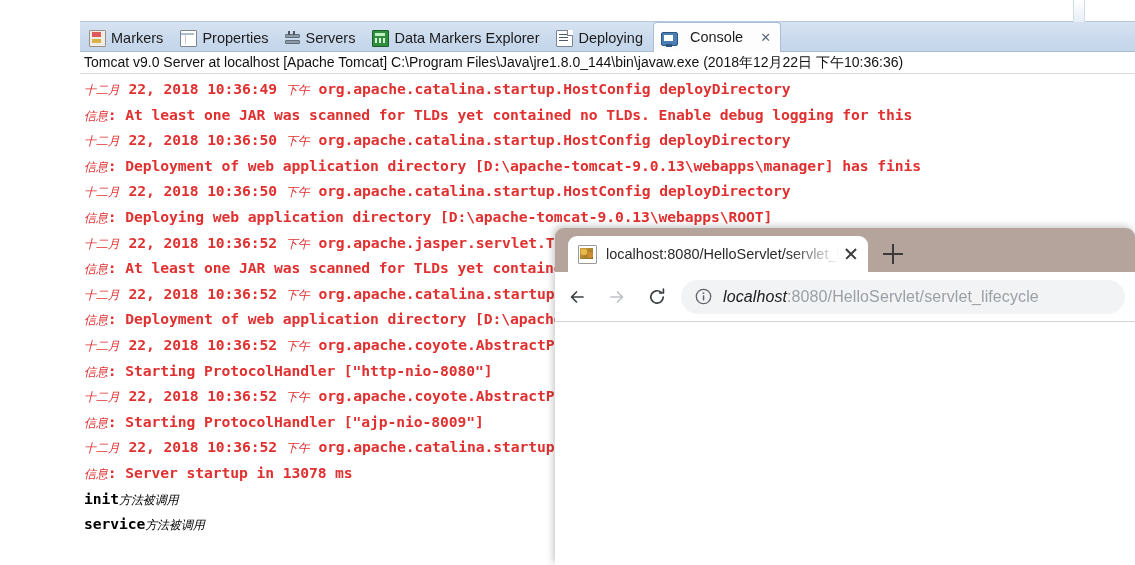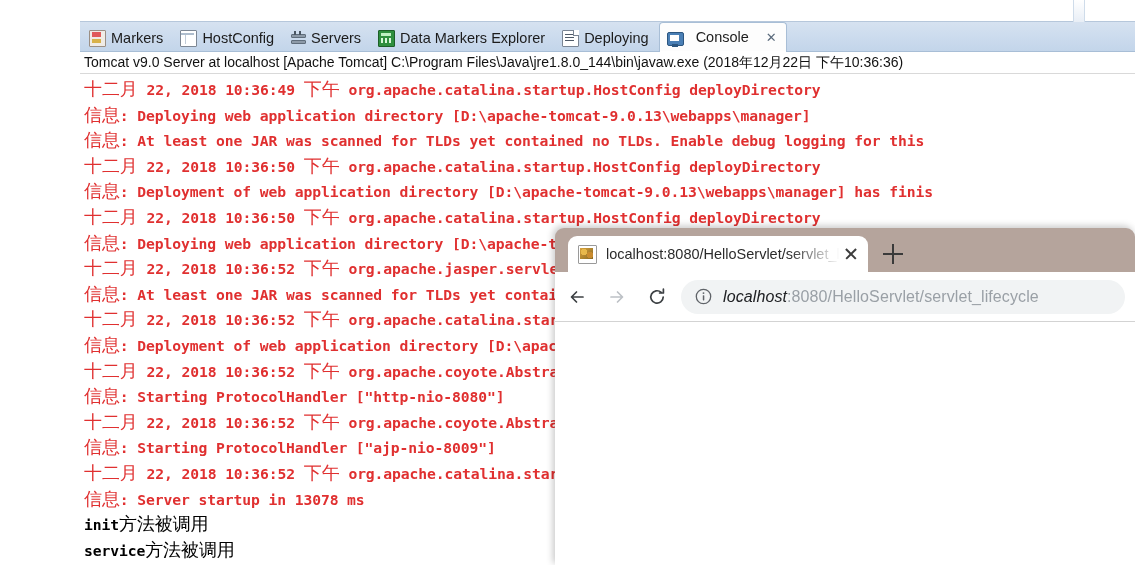--- a/index.html
+++ b/index.html
@@ -144,21 +144,22 @@
     color:#e03030;
     font-weight:bold;
     letter-spacing:-0.1px;
   }
   .logline.plain{
     color:#000000;
   }
   .logline .cjk{
     font-family:"DejaVu Sans","Liberation Sans",sans-serif;
     font-weight:normal;
-    font-size:18px;
+    font-size:12px;
+    font-style:italic;
   }
 
   
   #browser{
     position:absolute;left:555px;top:228px;width:580px;height:337px;
     background:#b5a49c;
     border-radius:9px 9px 0 0;
     box-shadow:-2px -2px 7px rgba(0,0,0,0.22);
     overflow:hidden;
   }
@@ -248,21 +249,21 @@
 
   <div class="tabbar">
 
     <div class="tab">
       <span class="ticon ic-markers"></span>
       <span class="label">Markers</span>
     </div>
 
     <div class="tab">
       <span class="ticon ic-properties"></span>
-      <span class="label">HostConfig</span>
+      <span class="label">Properties</span>
     </div>
 
     <div class="tab">
       <span class="ticon ic-servers">
           <span class="pin"></span>
         </span>
       <span class="label">Servers</span>
     </div>
 
     <div class="tab">
@@ -283,21 +284,20 @@
 
   </div>
 
   <div class="proc-line">
     <span>Tomcat v9.0 Server at localhost [Apache Tomcat] C:\Program Files\Java\jre1.8.0_144\bin\javaw.exe (2018年12月22日 下午10:36:36)</span>
   </div>
 
   <div class="console-body">
     <div id="loglines">
         <div class="logline"><span class="cjk">十二月</span> 22, 2018 10:36:49 <span class="cjk">下午</span> org.apache.catalina.startup.HostConfig deployDirectory</div>
-        <div class="logline"><span class="cjk">信息</span>: Deploying web application directory [D:\apache-tomcat-9.0.13\webapps\manager]</div>
         <div class="logline"><span class="cjk">信息</span>: At least one JAR was scanned for TLDs yet contained no TLDs. Enable debug logging for this</div>
         <div class="logline"><span class="cjk">十二月</span> 22, 2018 10:36:50 <span class="cjk">下午</span> org.apache.catalina.startup.HostConfig deployDirectory</div>
         <div class="logline"><span class="cjk">信息</span>: Deployment of web application directory [D:\apache-tomcat-9.0.13\webapps\manager] has finis</div>
         <div class="logline"><span class="cjk">十二月</span> 22, 2018 10:36:50 <span class="cjk">下午</span> org.apache.catalina.startup.HostConfig deployDirectory</div>
         <div class="logline"><span class="cjk">信息</span>: Deploying web application directory [D:\apache-tomcat-9.0.13\webapps\ROOT]</div>
         <div class="logline"><span class="cjk">十二月</span> 22, 2018 10:36:52 <span class="cjk">下午</span> org.apache.jasper.servlet.TldScanner scanJars</div>
         <div class="logline"><span class="cjk">信息</span>: At least one JAR was scanned for TLDs yet contained no TLDs.</div>
         <div class="logline"><span class="cjk">十二月</span> 22, 2018 10:36:52 <span class="cjk">下午</span> org.apache.catalina.startup.HostConfig deployDirectory</div>
         <div class="logline"><span class="cjk">信息</span>: Deployment of web application directory [D:\apache-tomcat-9.0.13\webapps\ROOT]</div>
         <div class="logline"><span class="cjk">十二月</span> 22, 2018 10:36:52 <span class="cjk">下午</span> org.apache.coyote.AbstractProtocol start</div>

